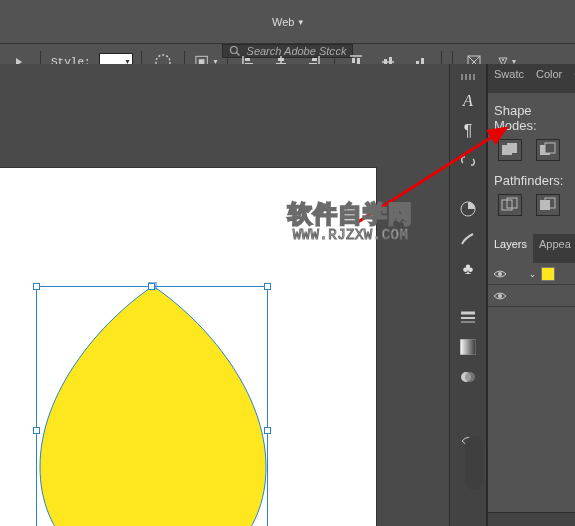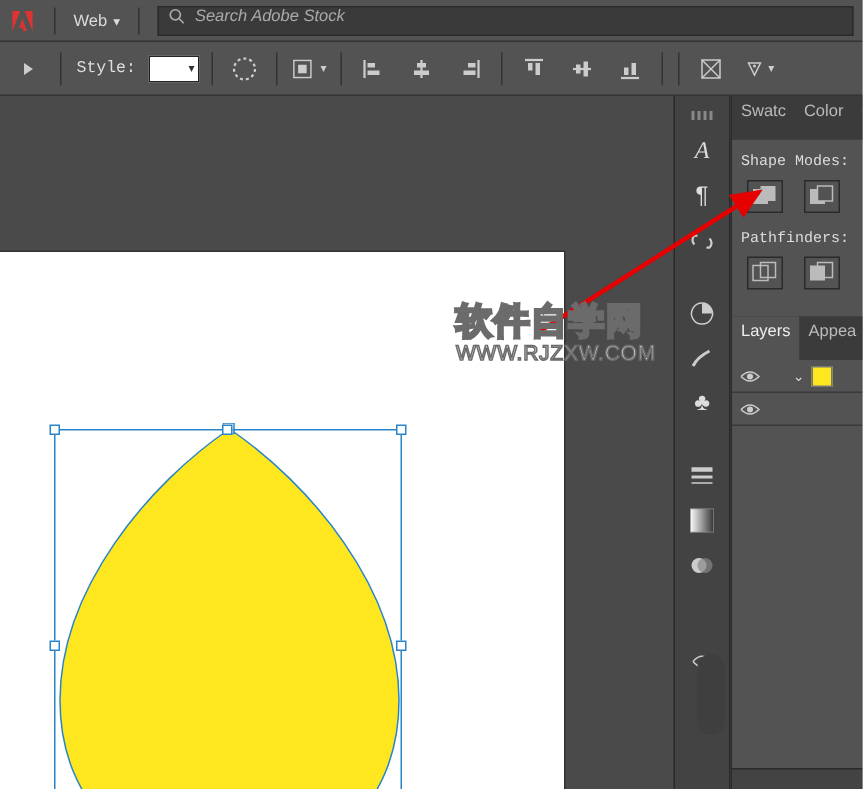--- a/index.html
+++ b/index.html
@@ -5,24 +5,24 @@
   * { box-sizing: border-box; margin: 0; padding: 0; user-select: none; }
   body {
     width: 575px; height: 526px;
     background: #4a4a4a;
     font-family: "Segoe UI", Tahoma, sans-serif;
     font-size: 11px; color: #ddd;
     overflow: hidden; position: relative;
   }
   
   .menubar {
-    height: 28px; background: #535353;
+    height: 44px; background: #535353;
     border-bottom: 1px solid #333;
     display: flex; align-items: center;
-    padding: 0 6px; gap: 8px;
+    padding: 0 6px; gap: 8px; flex-direction: column;
   }
   .menubar .sep { width:1px; height:18px; background:#333; margin:0 4px; }
   .doc-preset {
     display:flex; align-items:center; gap:4px; color:#ddd;
   }
   .doc-preset .chev { font-size:9px; }
   .search-wrap {
     display:flex; align-items:flex-start;
     background:#3a3a3a; border:1px solid #2a2a2a;
     height:20px; padding:0 6px; gap:6px;
@@ -86,21 +86,21 @@
   .panel-tabs {
     height:29px; background:#3b3b3b;
     display:flex; align-items:stretch;
   }
   .panel-tab {
     padding:4px 6px; color:#bbb; font-size:11px;
     background:#3b3b3b;
   }
   .panel-tab.active { background:#535353; color:#eee; }
   .pathfinder-body { padding:6px 6px 10px 6px; }
-  .pf-label { color:#ddd; font-size:10px; margin:4px 0;font-family:Liberation Mono, monospace; }
+  .pf-label { color:#ddd; font-size:13px; margin:4px 0; }
   .pf-row { display:flex; gap:14px; padding:2px 0 8px 4px; }
   .pf-btn {
     width:24px; height:22px; background:#535353;
     border:1px solid #2a2a2a;
     display:flex; align-items:center; justify-content:center;
   }
   .layers-body { padding:0; }
   .layer-row {
     height:22px; display:flex; align-items:center;
     border-bottom:1px solid #3a3a3a;
@@ -135,23 +135,23 @@
     background:#fff; border:1px solid #2984c9;
   }
   .h-tl{left:-4px;top:-4px}.h-tm{left:calc(50% - 4px);top:-4px}
   .h-tr{right:-4px;top:-4px}.h-ml{left:-4px;top:calc(50% - 4px)}
   .h-mr{right:-4px;top:calc(50% - 4px)}
   .lemon {
     position:absolute; left:36px; top:218px;
   }
   
   .watermark {
-    position:absolute; left:304px; top:198px;
-    font-family:Liberation Sans, sans-serif;
-    text-align:left; pointer-events:none;
+    position:absolute; left:288px; top:198px;
+    font-family:Liberation Mono, monospace;
+    text-align:center; pointer-events:none;
   }
   .watermark .cn {
     font-size:24px; font-weight:900;
     color:#fff; -webkit-text-stroke:2px #6b6b6b;
     letter-spacing:1px;
   }
   .watermark .en {
     font-size:14px; color:#fff;
     -webkit-text-stroke:1px #6b6b6b;
     letter-spacing:0.5px; margin-top:-3px;

